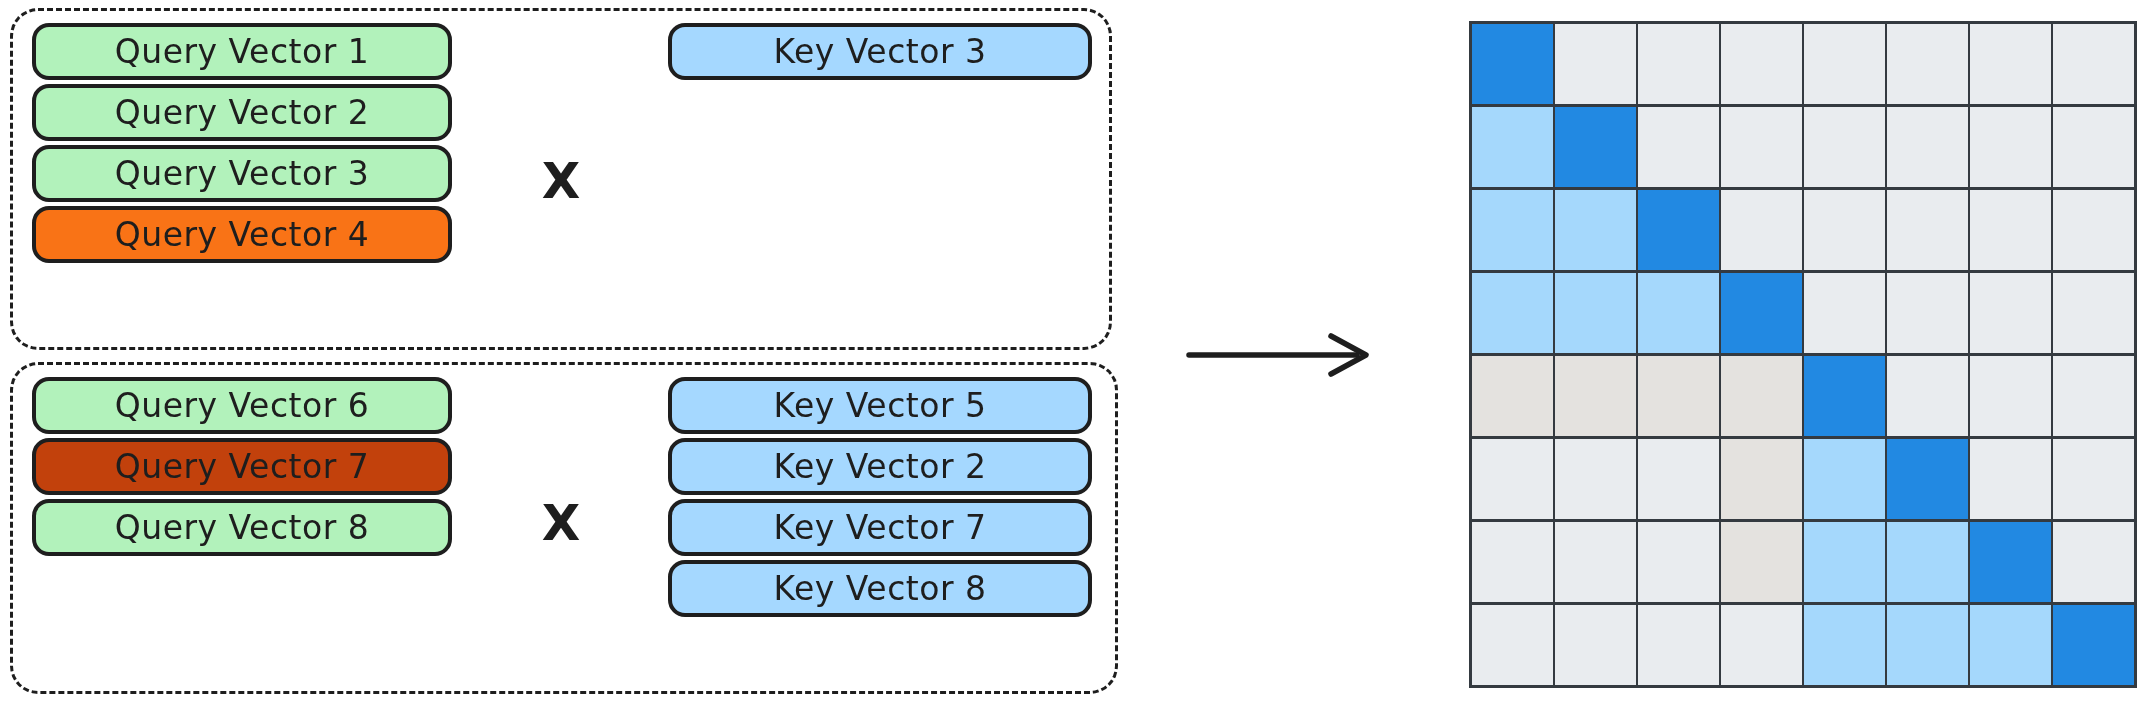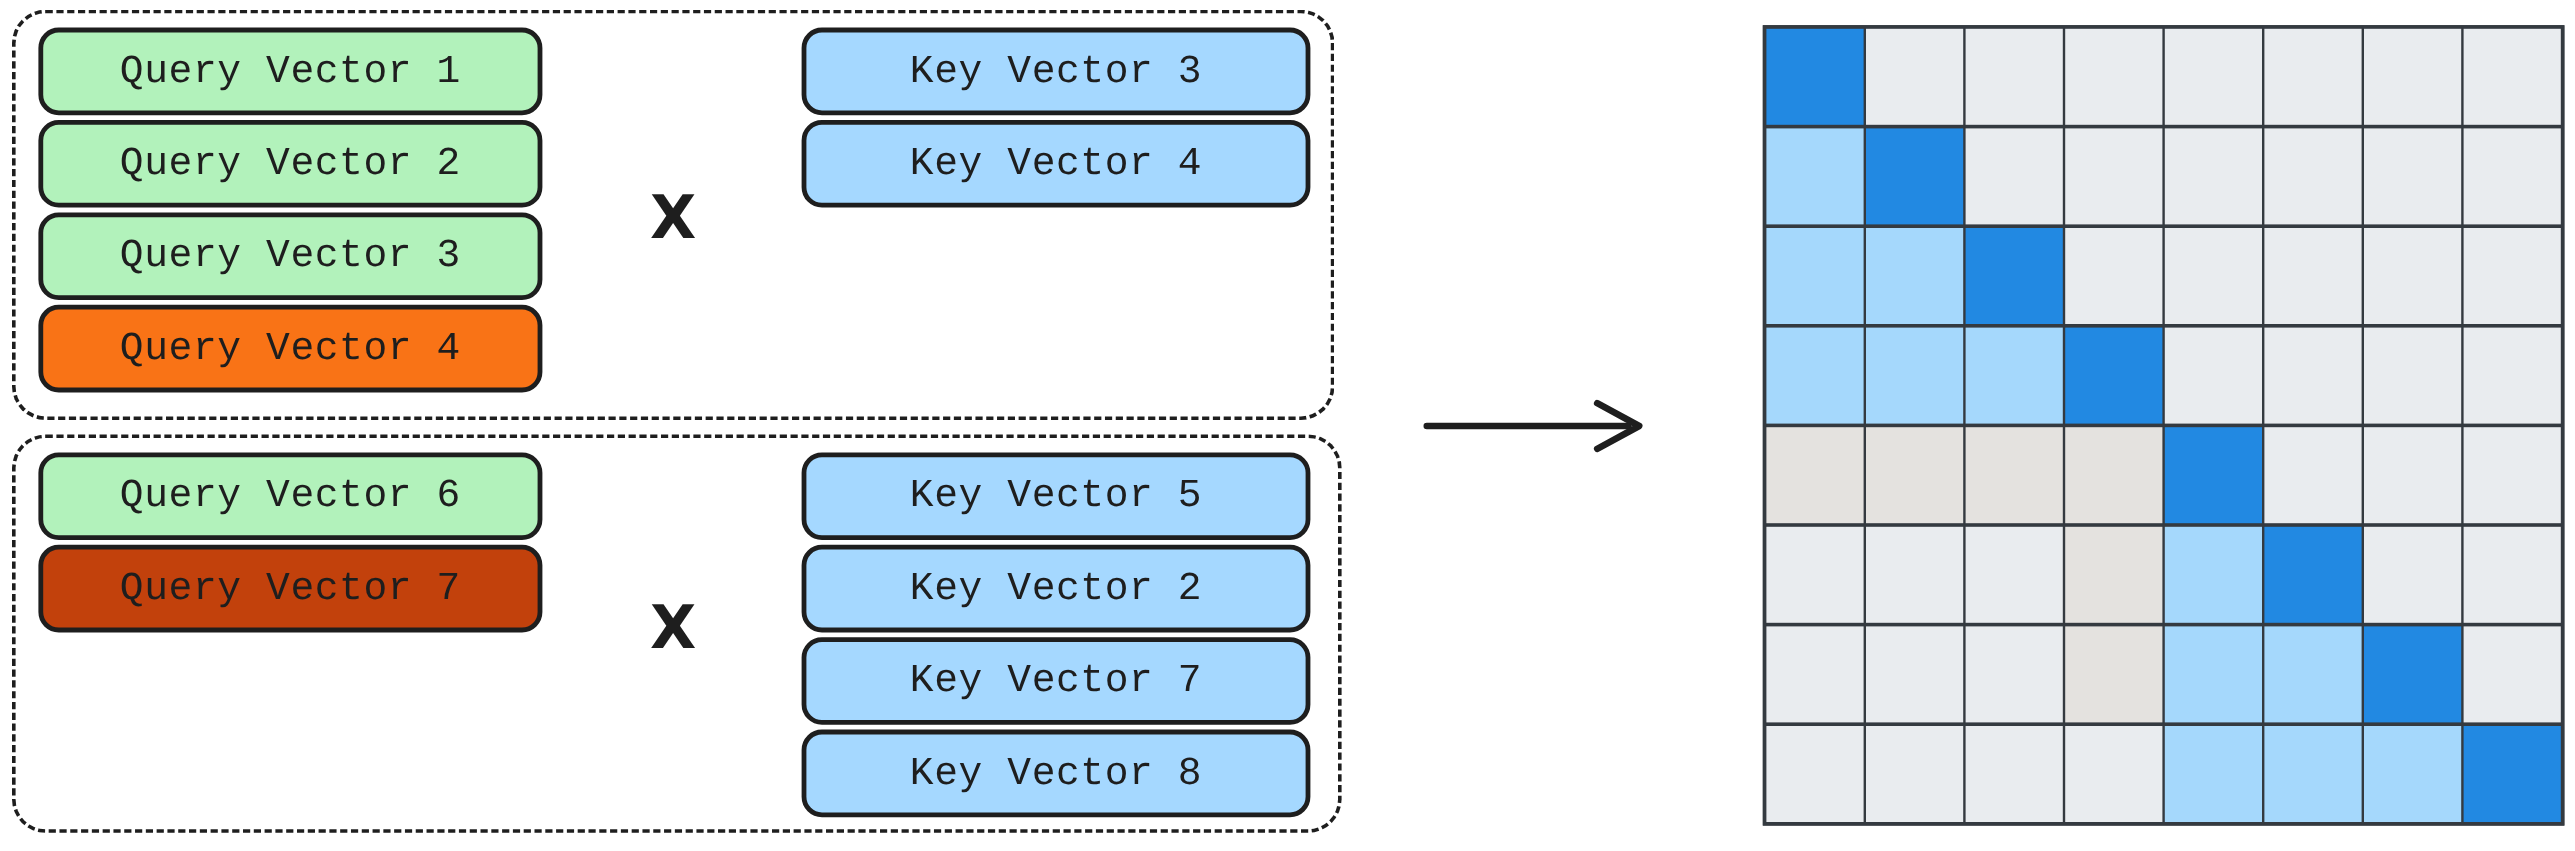--- a/index.html
+++ b/index.html
@@ -12,24 +12,24 @@
     border:3.5px dashed #1e1e1e; border-radius:28px; background:#fff;
   }
   .group-top{ left:10px; top:8px;  width:1102px; height:342px; }
   .group-bottom{ left:10px; top:362px; width:1108px; height:332px; }
   .vcol{
     position:absolute; display:flex; flex-direction:column; gap:4px;
   }
   .qcol{ left:19px; top:12px; width:420px; }
   .kcol{ left:655px; top:12px; width:424px; }
   .vbox{
-    box-sizing:border-box; height:73px;
+    box-sizing:border-box; height:57px;
     border:4px solid #1e1e1e; border-radius:17px;
     display:flex; align-items:center; justify-content:center;
-    font-size:33px; letter-spacing:0.5px; color:#1e1e1e;font-family:Liberation Mono, monospace;
+    font-size:33px; letter-spacing:0.5px; color:#1e1e1e;
   }
   .op{
     position:absolute; left:503px; width:90px; text-align:center;
     font-size:50px; font-weight:600; color:#1e1e1e;
   }
   .group-top .op{ top:141px; }
   .group-bottom .op{ top:129px; }
   .arrow-svg{ position:absolute; left:1185px; top:328px; }
   .matrix{
     position:absolute; left:1469px; top:21px; width:668px; height:667px;
@@ -47,28 +47,28 @@
   <section class="vec-group group-top">
     <div class="vcol qcol">
         <div class="vbox" style="background: rgb(178, 242, 187);">Query Vector 1</div>
         <div class="vbox" style="background: rgb(178, 242, 187);">Query Vector 2</div>
         <div class="vbox" style="background: rgb(178, 242, 187);">Query Vector 3</div>
         <div class="vbox" style="background: #f97316;">Query Vector 4</div>
       </div>
     <div class="op">X</div>
     <div class="vcol kcol">
         <div class="vbox" style="background: rgb(165, 216, 255);">Key Vector 3</div>
-        <div class="vbox" style="background: rgb(165, 216, 255);">Key Vector 4</div>
       </div>
   </section>
 
   <section class="vec-group group-bottom">
     <div class="vcol qcol">
         <div class="vbox" style="background: rgb(178, 242, 187);">Query Vector 6</div>
         <div class="vbox" style="background: #c2410c;">Query Vector 7</div>
+        <div class="vbox" style="background: rgb(178, 242, 187);">Query Vector 8</div>
       </div>
     <div class="op">X</div>
     <div class="vcol kcol">
         <div class="vbox" style="background: rgb(165, 216, 255);">Key Vector 5</div>
         <div class="vbox" style="background: rgb(165, 216, 255);">Key Vector 2</div>
         <div class="vbox" style="background: rgb(165, 216, 255);">Key Vector 7</div>
         <div class="vbox" style="background: rgb(165, 216, 255);">Key Vector 8</div>
       </div>
   </section>
 

